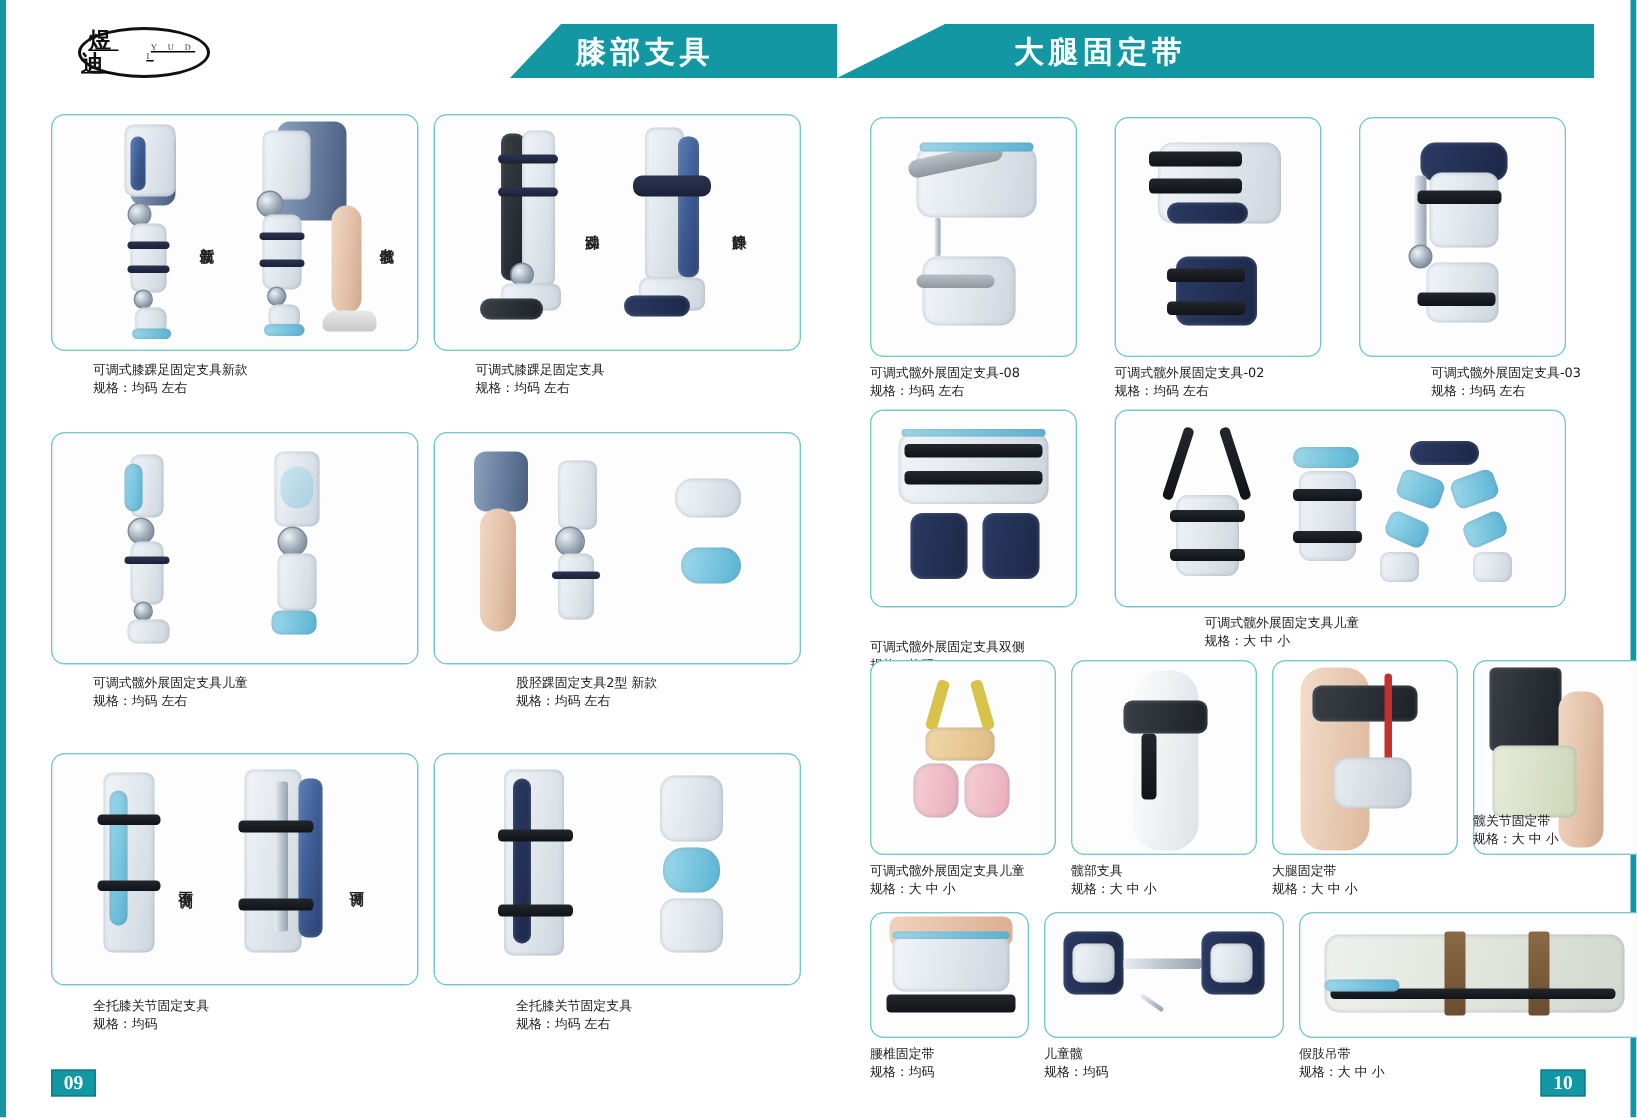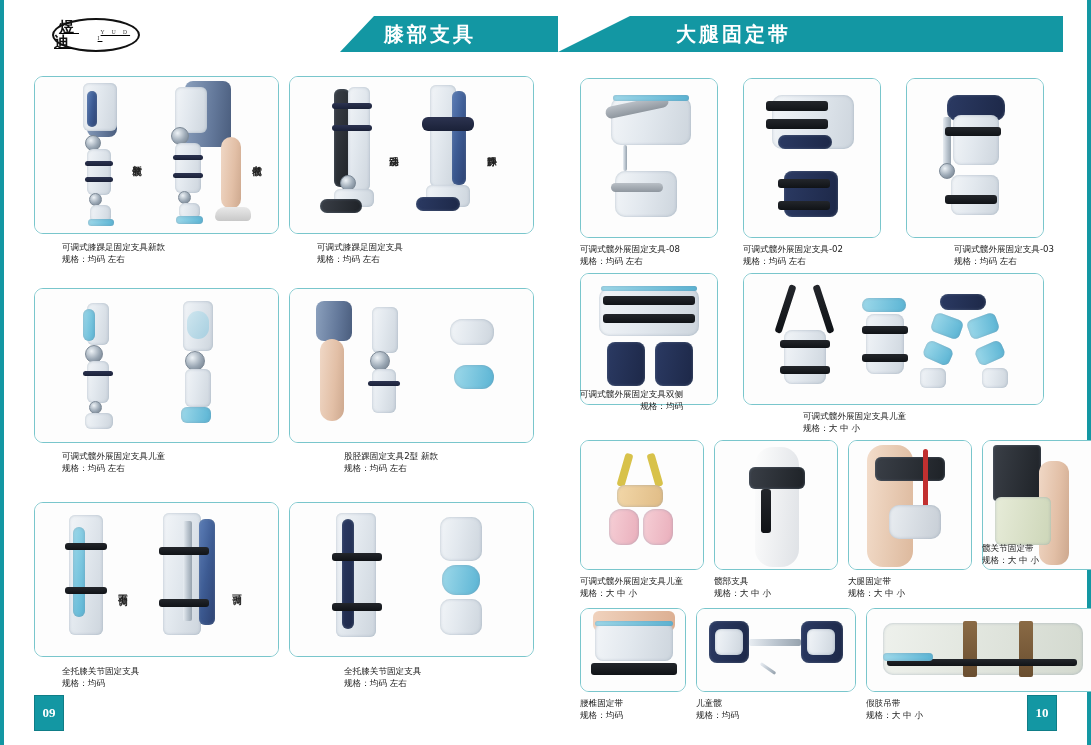--- a/index.html
+++ b/index.html
@@ -70,21 +70,21 @@
   .vlabel {
     position: absolute;
     writing-mode: vertical-rl;
     font-size: 9.5px; color: #222; font-weight: 600;
     letter-spacing: 1px; line-height: 1.15;
   }
 
   
   .pgnum {
     position: absolute; bottom: 14px;
-    width: 30px; height: 36px;
+    width: 30px; height: 18px;
     background: #1397a3; color: #fff;
     font-family: "Liberation Serif", serif;
     font-size: 13px; font-weight: bold;
     display: flex; align-items: center; justify-content: center;
     border: 1px solid #0f7d87;
   }
   .pg-left { left: 30px; }
   .pg-right { right: 30px; }
 
   
@@ -382,21 +382,21 @@
         <div class="scene">
           <div class="shell" style="left:18px; top:14px; width:100px; height:48px; border-radius:10px;"></div>
           <div class="strap blk" style="left:22px; top:22px; width:92px; height:9px;"></div>
           <div class="strap blk" style="left:22px; top:40px; width:92px; height:9px;"></div>
           <div class="shell navy" style="left:26px; top:68px; width:38px; height:44px; border-radius:8px;"></div>
           <div class="shell navy" style="left:74px; top:68px; width:38px; height:44px; border-radius:8px;"></div>
           <div class="shell cyan" style="left:20px; top:12px; width:96px; height:5px;"></div>
         </div>
       </div>
     </div>
-    <div class="cap" style="left:22px; top:388px;text-align:right;">
+    <div class="cap" style="left:22px; top:426px;">
       <span class="t">可调式髋外展固定支具双侧</span>
       <span class="s">规格：均码</span>
     </div>
 
     <div class="card" style="left:185px; top:273px; width:301px; height:132px;">
       <div class="photo">
         <div class="scene">
           <div class="strap blk" style="left:38px; top:10px; width:7px; height:50px; transform:rotate(18deg);"></div>
           <div class="strap blk" style="left:76px; top:10px; width:7px; height:50px; transform:rotate(-18deg);"></div>
           <div class="shell" style="left:40px; top:56px; width:42px; height:54px; border-radius:8px;"></div>

